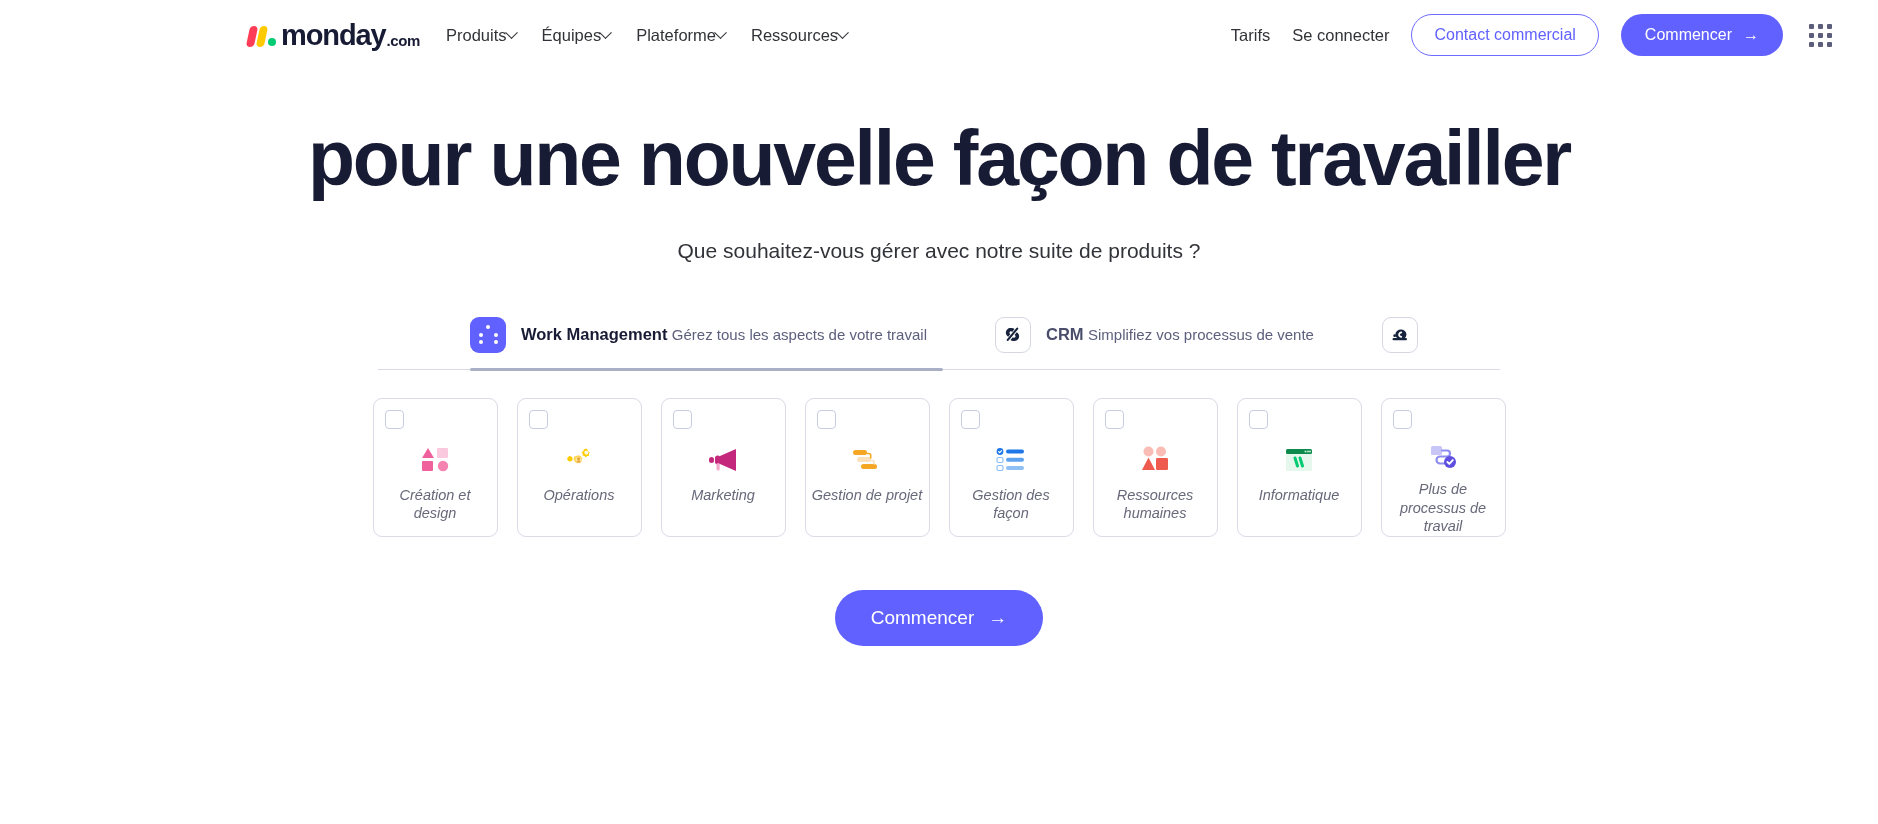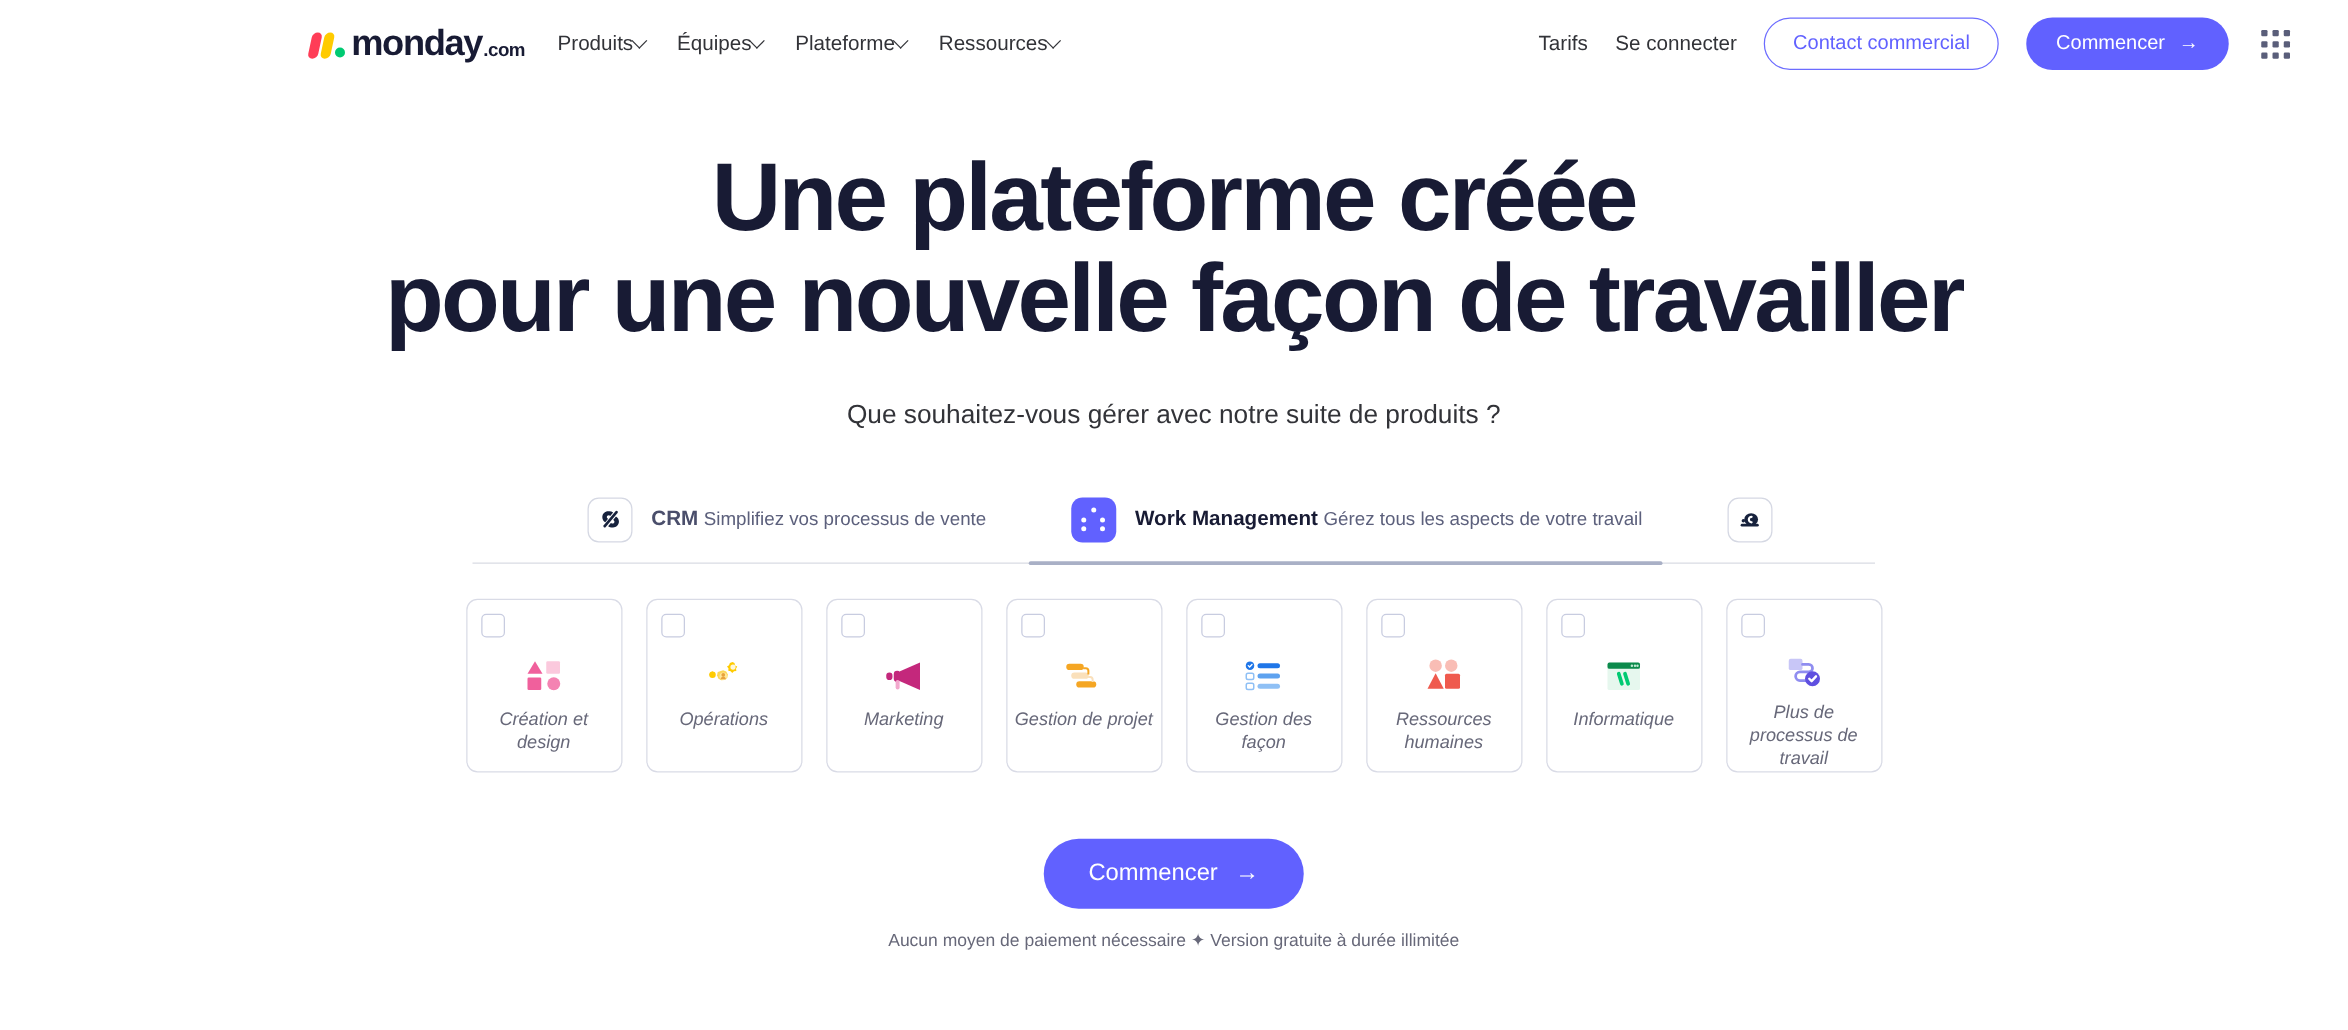--- a/index.html
+++ b/index.html
@@ -323,60 +323,59 @@
         <i></i>
       <i></i>
         <i></i>
         <i></i>
     </span>
   </div>
 </div>
 
 <div class="hero">
   <h1 class="headline">
-    <div>Une plateforme créée</div>
     <div>pour une nouvelle façon de travailler</div>
   </h1>
   <p class="subhead">Que souhaitez-vous gérer avec notre suite de produits ?</p>
 </div>
 
 <div class="tabs-wrap">
   <div class="tab-spacer"></div>
+
+  <div class="tab active">
+    <span class="tab-icon wm">
+      <span class="wm-dots">
+        <i class="off"></i>
+          <i></i>
+          <i class="off"></i>
+        <i></i>
+          <i class="off"></i>
+          <i></i>
+        <i></i>
+          <i class="off"></i>
+          <i></i>
+      </span>
+    </span>
+    <span class="tab-text">
+      <span class="tab-title">Work Management</span>
+      <span class="tab-sub">Gérez tous les aspects de votre travail</span>
+    </span>
+  </div>
 
   <div class="tab">
     <span class="tab-icon plain">
       <svg width="21" height="21" viewBox="0 0 24 24" aria-hidden="true">
         <path d="M9.8 4.6c-3 0-5.4 2.4-5.4 5.4 0 2 1.1 3.7 2.7 4.6l2.6-3.1c-.7-.2-1.2-.9-1.2-1.6 0-.9.8-1.7 1.7-1.7.6 0 1.1.3 1.4.8l2.7-3.2a5.4 5.4 0 0 0-4.5-1.2z" fill="#17223d"></path>
         <path d="M14.2 19.4c3 0 5.4-2.4 5.4-5.4 0-2-1.1-3.7-2.7-4.6l-2.6 3.1c.7.2 1.2.9 1.2 1.6 0 .9-.8 1.7-1.7 1.7-.6 0-1.1-.3-1.4-.8l-2.7 3.2c.9.7 2.2 1.2 4.5 1.2z" fill="#17223d"></path>
         <path d="M17.4 5.3 6.6 18.2" stroke="#17223d" stroke-width="2.4" stroke-linecap="round" fill="none"></path>
       </svg>
     </span>
     <span class="tab-text">
       <span class="tab-title">CRM</span>
       <span class="tab-sub">Simplifiez vos processus de vente</span>
-    </span>
-  </div>
-
-  <div class="tab active">
-    <span class="tab-icon wm">
-      <span class="wm-dots">
-        <i class="off"></i>
-          <i></i>
-          <i class="off"></i>
-        <i></i>
-          <i class="off"></i>
-          <i></i>
-        <i></i>
-          <i class="off"></i>
-          <i></i>
-      </span>
-    </span>
-    <span class="tab-text">
-      <span class="tab-title">Work Management</span>
-      <span class="tab-sub">Gérez tous les aspects de votre travail</span>
     </span>
   </div>
 
   <div class="tab">
     <span class="tab-icon plain">
       <svg width="22" height="22" viewBox="0 0 24 24" aria-hidden="true">
         <ellipse cx="13" cy="11.5" rx="6" ry="5.4" fill="#17223d"></ellipse>
         <path d="M5 16.5h13.5" stroke="#17223d" stroke-width="2.3" stroke-linecap="round"></path>
         <circle cx="6.2" cy="12.7" r="1.5" fill="#17223d"></circle>
         <path d="M13.4 9.2a2.4 2.4 0 1 0 0 4.8" stroke="#fff" stroke-width="1.9" fill="none" stroke-linecap="round"></path>
@@ -507,14 +506,13 @@
     </span>
     <span class="card-label">Plus de processus de travail</span>
   </div>
 </div>
 
 <div class="cta-wrap">
   <button class="cta-btn">
     <span>Commencer</span>
     <span>→</span>
   </button>
-  <div class="disclaimer">Aucun moyen de paiement nécessaire ✦ Version gratuite à durée illimitée</div>
 </div>
 
 </body></html>

